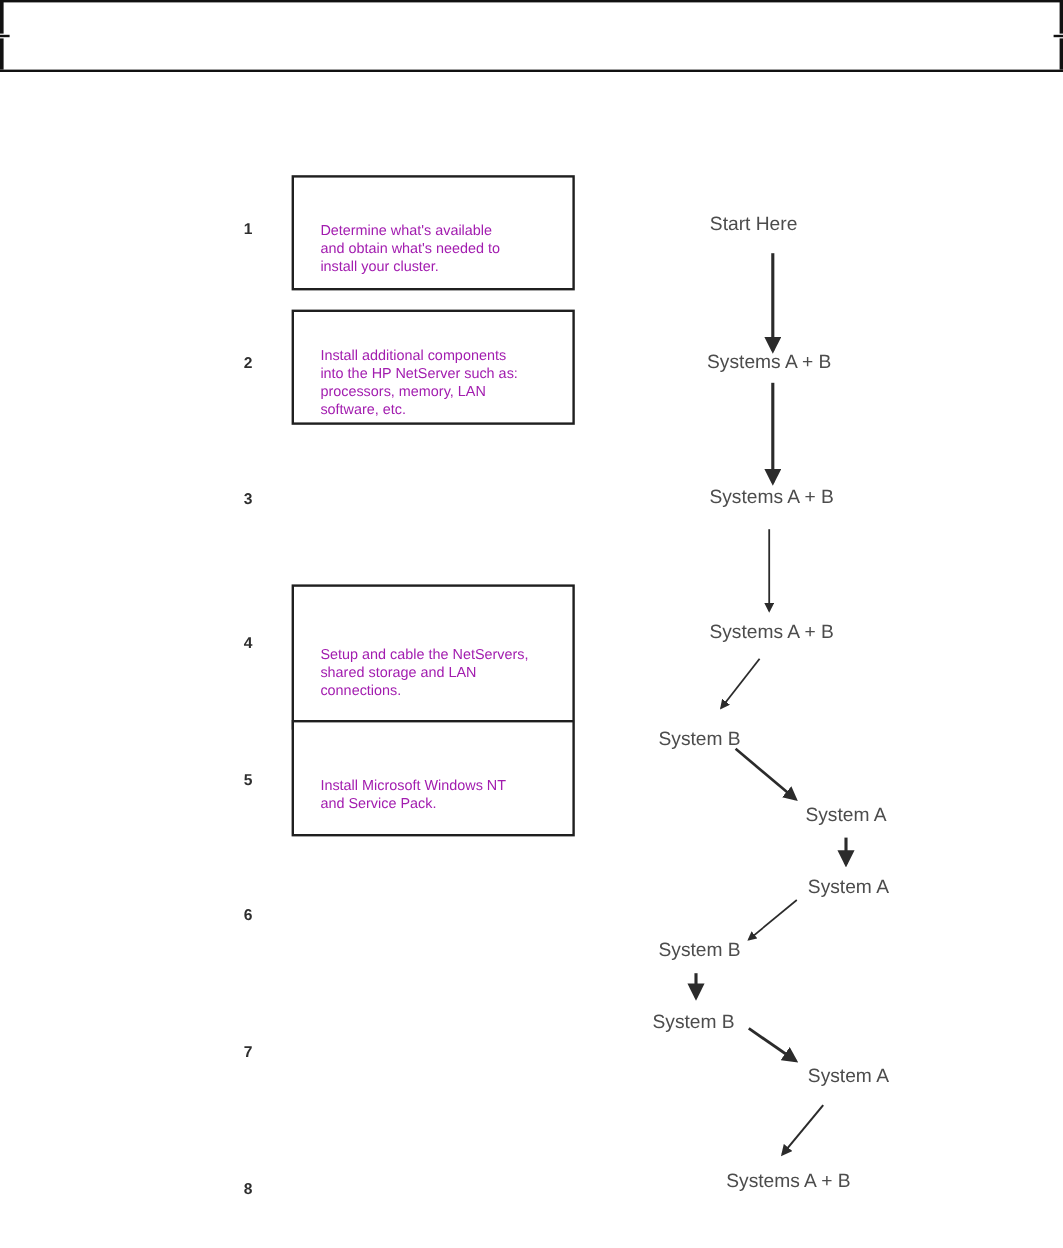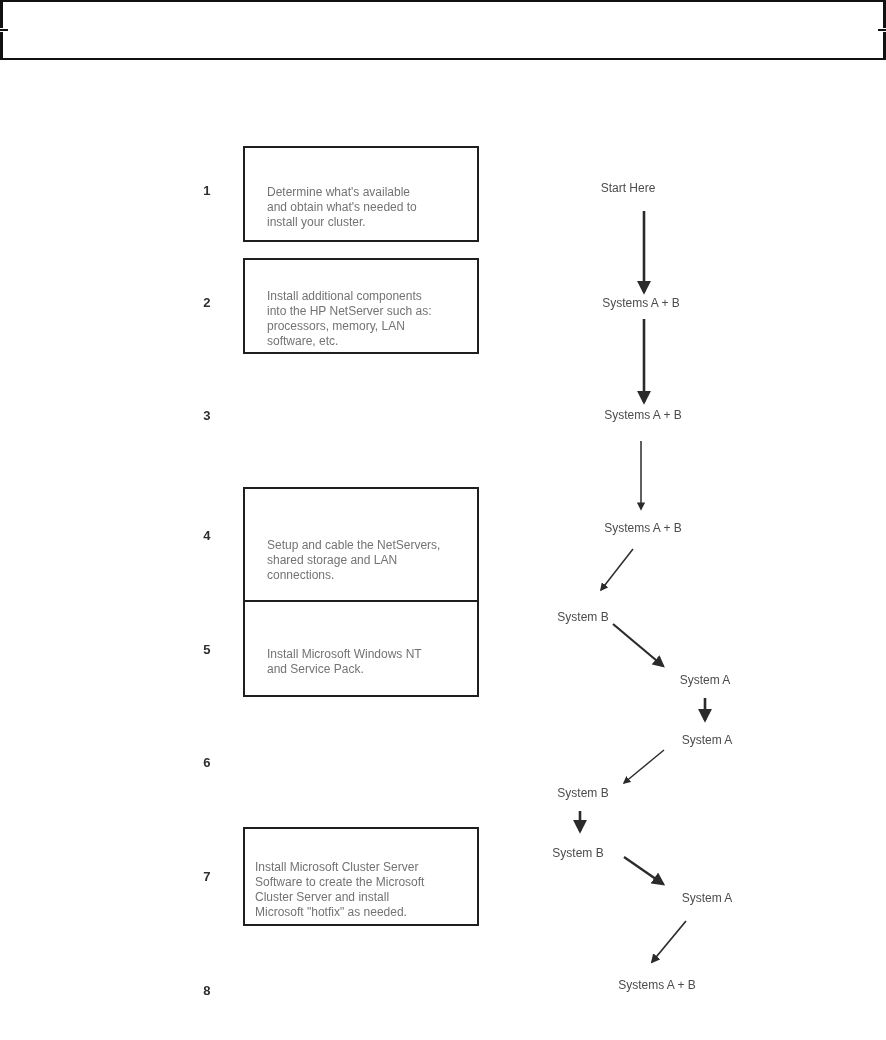--- a/index.html
+++ b/index.html
@@ -38,32 +38,32 @@
     border: 2px solid #1f1f1f;
     background: #ffffff;
     display: flex;
     align-items: center;
   }
   .step-box .boxtext {
     display: block;
     white-space: pre-line;
     font-size: 12px;
     line-height: 15px;
-    color: #737373;
+    color: #a21caf;
     margin-top: 26px;
   }
   .pad22 { padding-left: 22px; padding-right: 6px; }
   .pad17 { padding-left: 17px; padding-right: 6px; }
   .pad10 { padding-left: 10px; padding-right: 4px; }
   .pad6  { padding-left: 6px;  padding-right: 3px; }
   
   .flow-label {
     position: absolute;
     transform: translateX(-50%);
-    font-size: 12px;
+    font-size: 16px;
     line-height: 14px;
     white-space: nowrap;
     color: #4c4c4c;
   }
   
   .arrows {
     position: absolute;
     left: 0; top: 0;
     width: 886px; height: 1040px;
     pointer-events: none;
@@ -112,26 +112,20 @@
 
   <span class="step-num" style="top:642px">5</span>
   <div class="step-box" style="top:600px;height:97px">
     <span class="boxtext pad22">Install Microsoft Windows NT
 and Service Pack.</span>
   </div>
 
   <span class="step-num" style="top:755px">6</span>
 
   <span class="step-num" style="top:869px">7</span>
-  <div class="step-box" style="top:827px;height:99px">
-    <span class="boxtext pad10">Install Microsoft Cluster Server
-Software to create the Microsoft
-Cluster Server and install
-Microsoft "hotfix" as needed.</span>
-  </div>
 
   <span class="step-num" style="top:983px">8</span>
 
   <svg class="arrows" viewBox="0 0 886 1040" xmlns="http://www.w3.org/2000/svg">
     <defs>
       <marker id="ah" viewBox="0 0 10 10" refX="8" refY="5" markerWidth="5.5" markerHeight="5.5" orient="auto" markerUnits="strokeWidth">
         <path d="M0,0 L10,5 L0,10 Z" fill="#2b2b2b"></path>
       </marker>
     </defs>
     <line x1="644" y1="211" x2="644" y2="292" stroke-width="2.6" marker-end="url(#ah)"></line>

